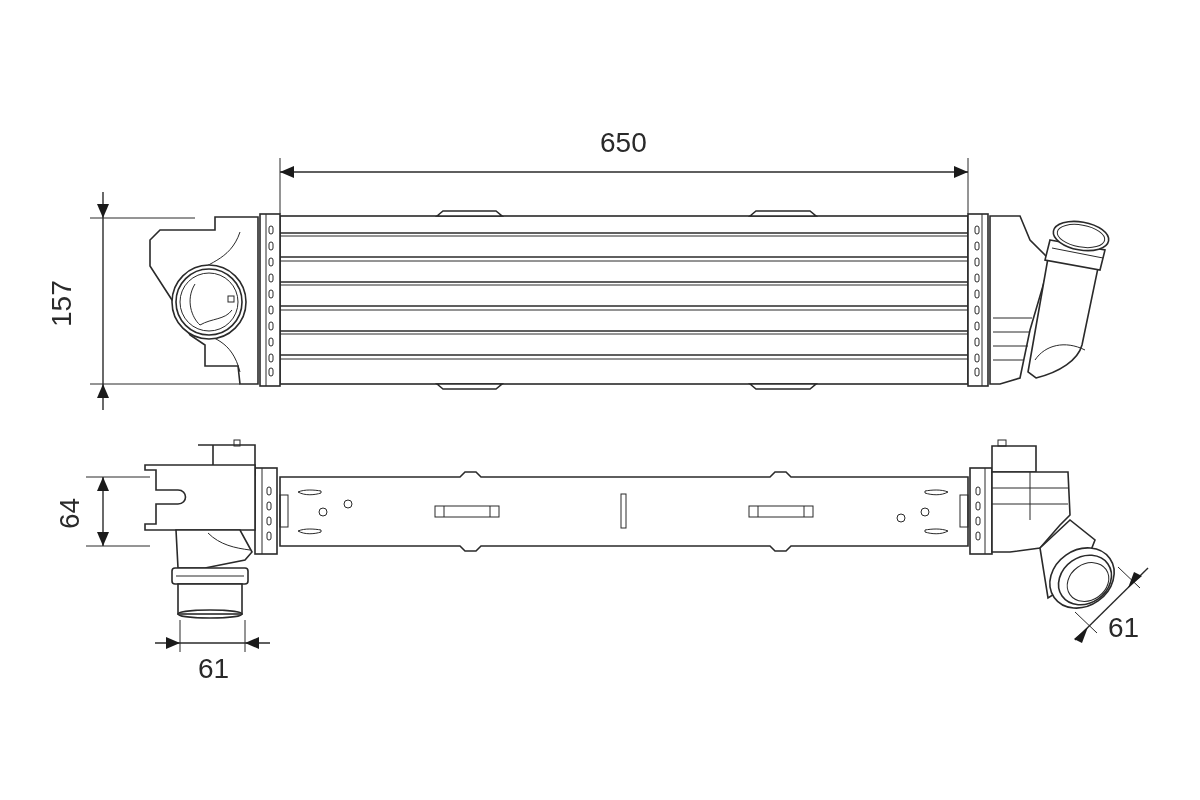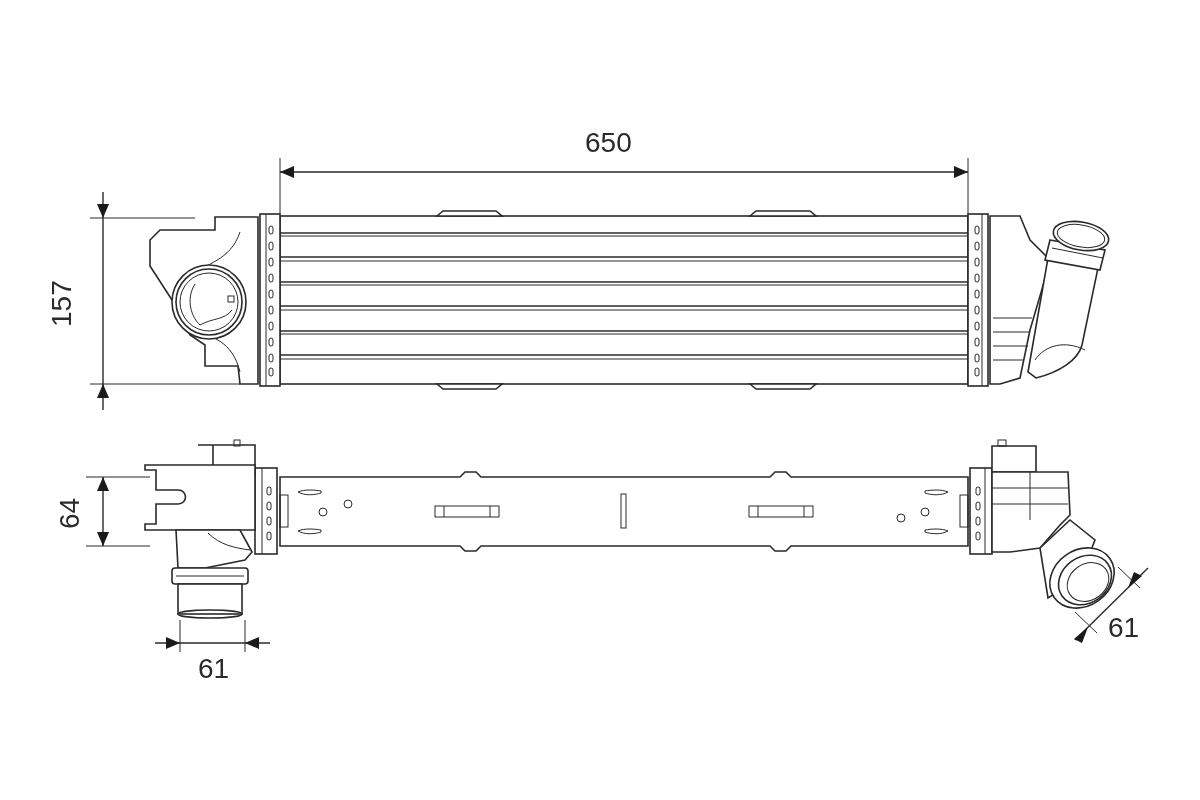--- a/index.html
+++ b/index.html
@@ -210,17 +210,17 @@
     <g>
       <line class="thin" x1="1118" y1="567" x2="1140" y2="588"></line>
       <line class="thin" x1="1075" y1="612" x2="1097" y2="633"></line>
       <line class="dim" x1="1148" y1="568" x2="1075" y2="640"></line>
       <polygon class="arrow" points="1128,588 1142,576 1134,572"></polygon>
       <polygon class="arrow" points="1088,627 1074,639 1082,643"></polygon>
     </g>
   </g>
 </svg>
 
-<div class="label" style="left:585px; top:129px;">650</div>
+<div class="label" style="left:600px; top:129px;">650</div>
 <div class="label" style="left:48px; top:286px; transform: rotate(-90deg); transform-origin: left top; top:327px;">157</div>
 <div class="label" style="left:56px; top:529px; transform: rotate(-90deg); transform-origin: left top;">64</div>
 <div class="label" style="left:198px; top:655px;">61</div>
 <div class="label" style="left:1108px; top:614px;">61</div>
 
 </body></html>

